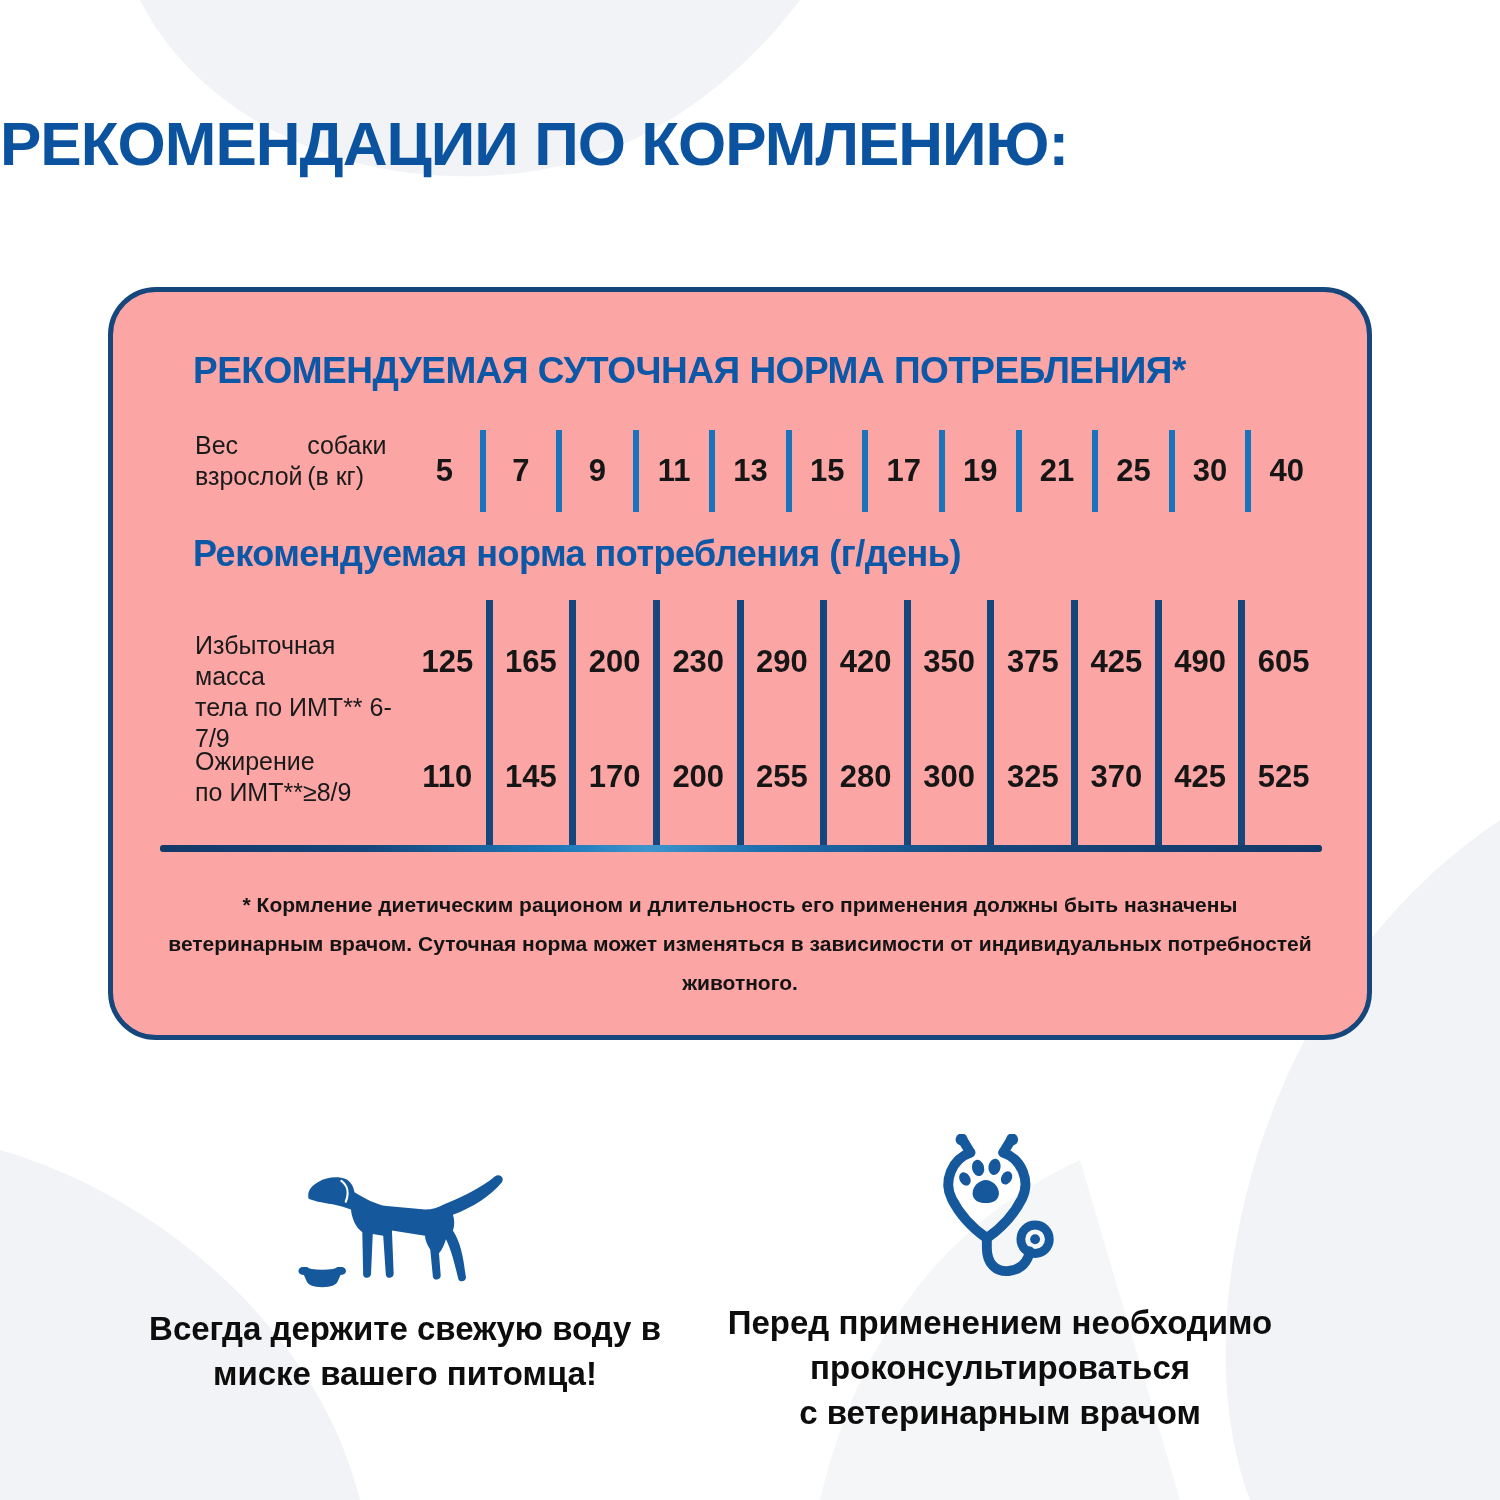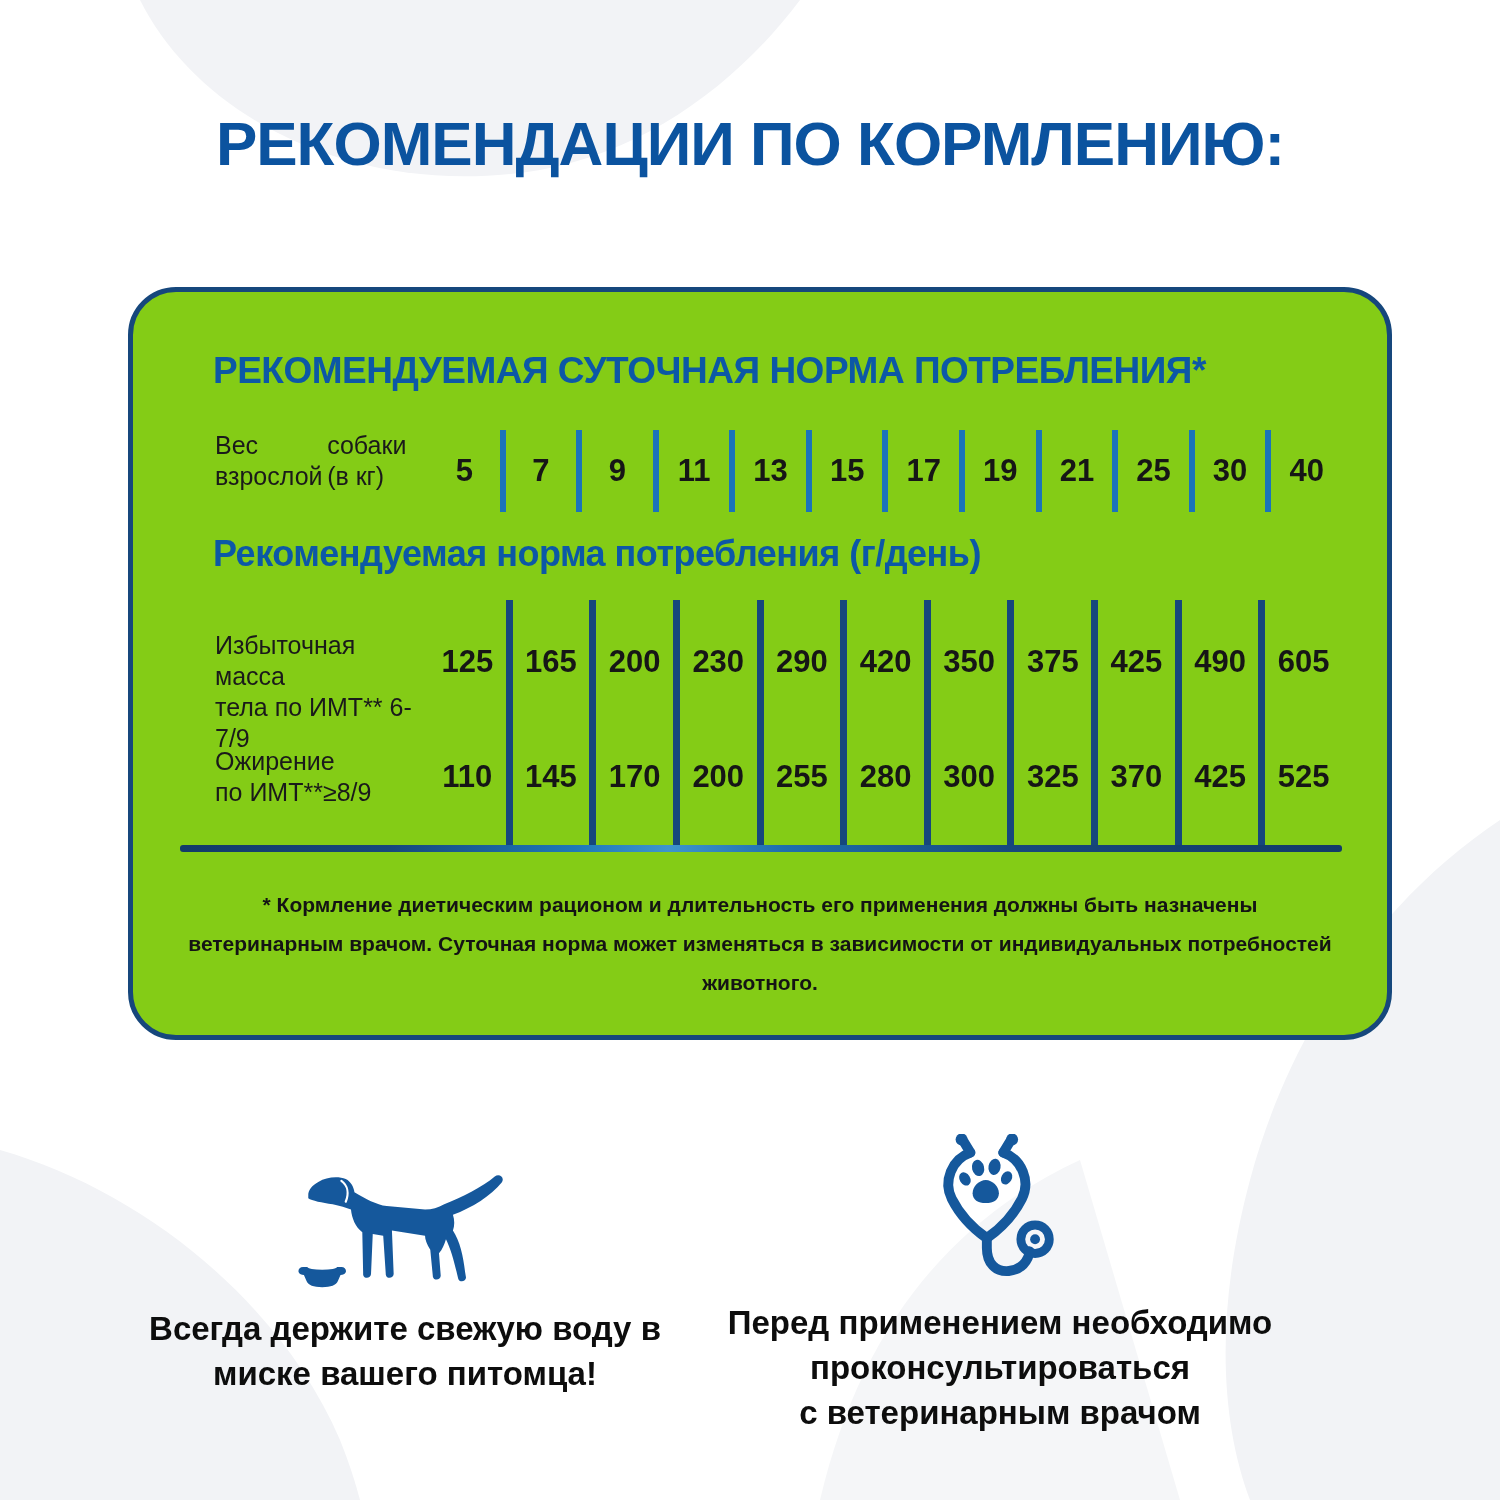--- a/index.html
+++ b/index.html
@@ -1,24 +1,24 @@
 <!DOCTYPE html>
 <html lang="ru"><head>
 <meta charset="utf-8">
 <style>
   html,body{margin:0;padding:0;background:#ffffff;}
   .canvas{position:relative;width:1500px;height:1500px;background:#ffffff;overflow:hidden;
           font-family:"Liberation Sans",sans-serif;color:#141414;}
   .bg-swoosh{position:absolute;left:0;top:0;width:1500px;height:1500px;}
 
-  .page-title{position:absolute;top:108px;left:0;width:100%;margin:0;text-align:center;
+  .page-title{position:absolute;top:108px;left:0;width:100%;margin:0;
               font-size:62px;font-weight:700;letter-spacing:-1px;color:#0b539f;}
 
-  .card{position:absolute;left:128px;top:287px;width:1264px;height:753px;box-sizing:border-box;
-        border:5px solid #16477c;border-radius:48px;background:#84cc16;}
+  .card{position:absolute;left:108px;top:287px;width:1264px;height:753px;box-sizing:border-box;
+        border:5px solid #16477c;border-radius:48px;background:#fca5a5;}
 
   .card-heading{position:absolute;margin:0;left:80px;font-weight:700;color:#0c58a6;letter-spacing:-0.5px;}
   .heading-daily{top:58px;font-size:37px;}
   .heading-intake{top:241px;font-size:36px;}
 
   .weight-row{position:absolute;left:47px;top:138px;width:1162px;height:82px;display:flex;}
   .weight-label{width:249px;box-sizing:border-box;padding-left:35px;display:flex;
                 justify-content:center;font-size:25px;line-height:31px;color:#1a1a1a;}
   .weight-label span{display:block;}
   .weight-grid{flex:1;display:flex;}

